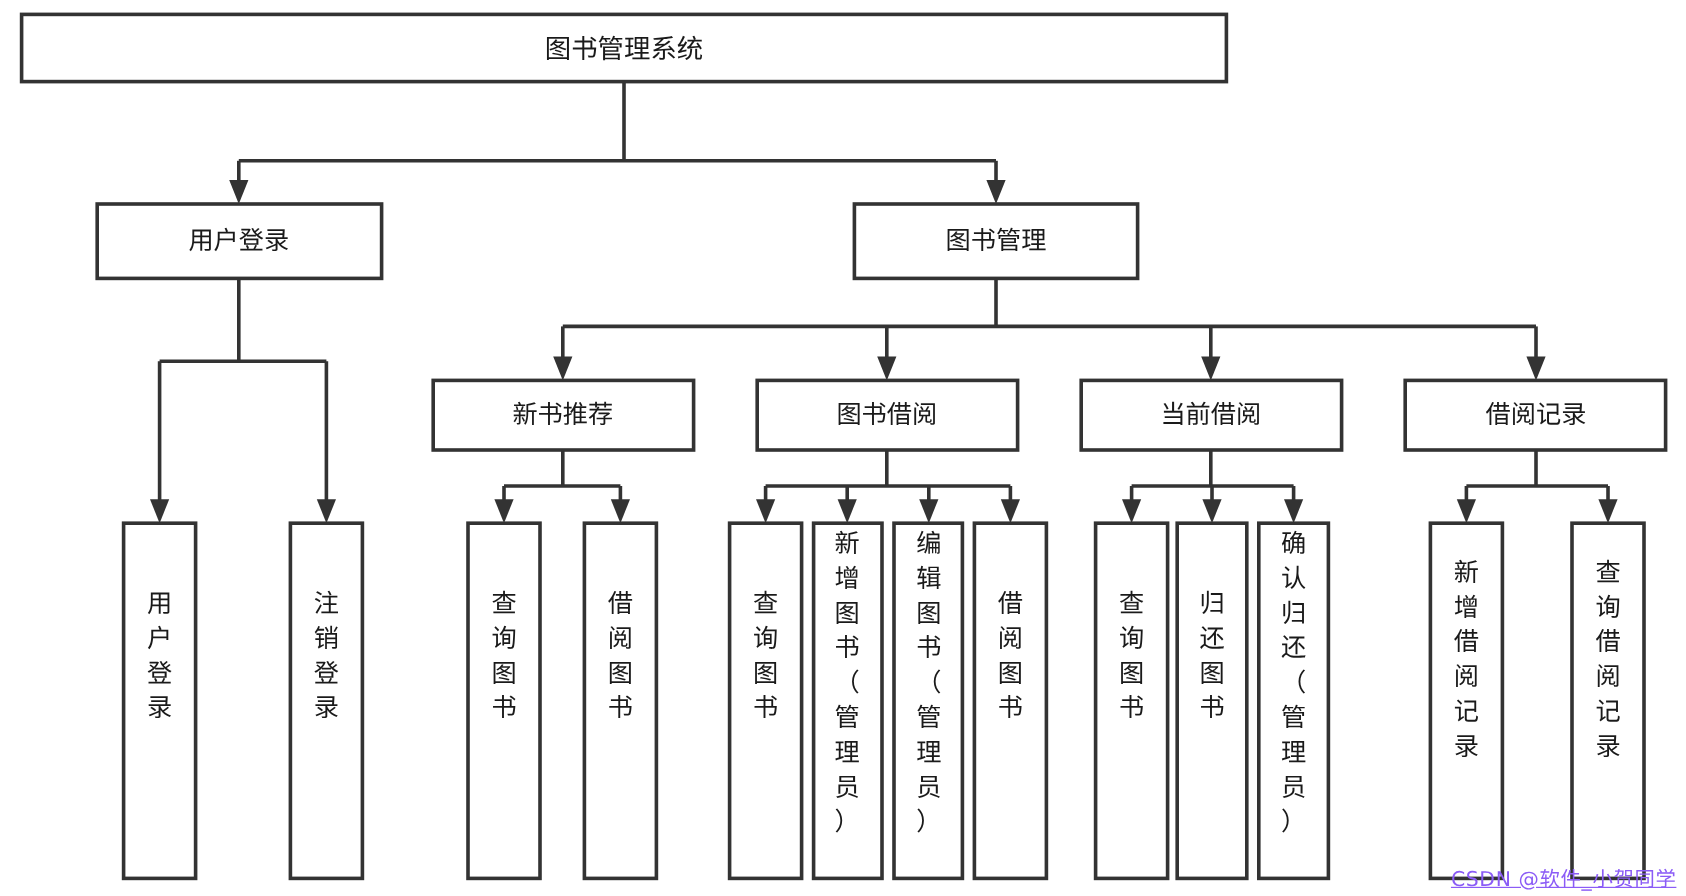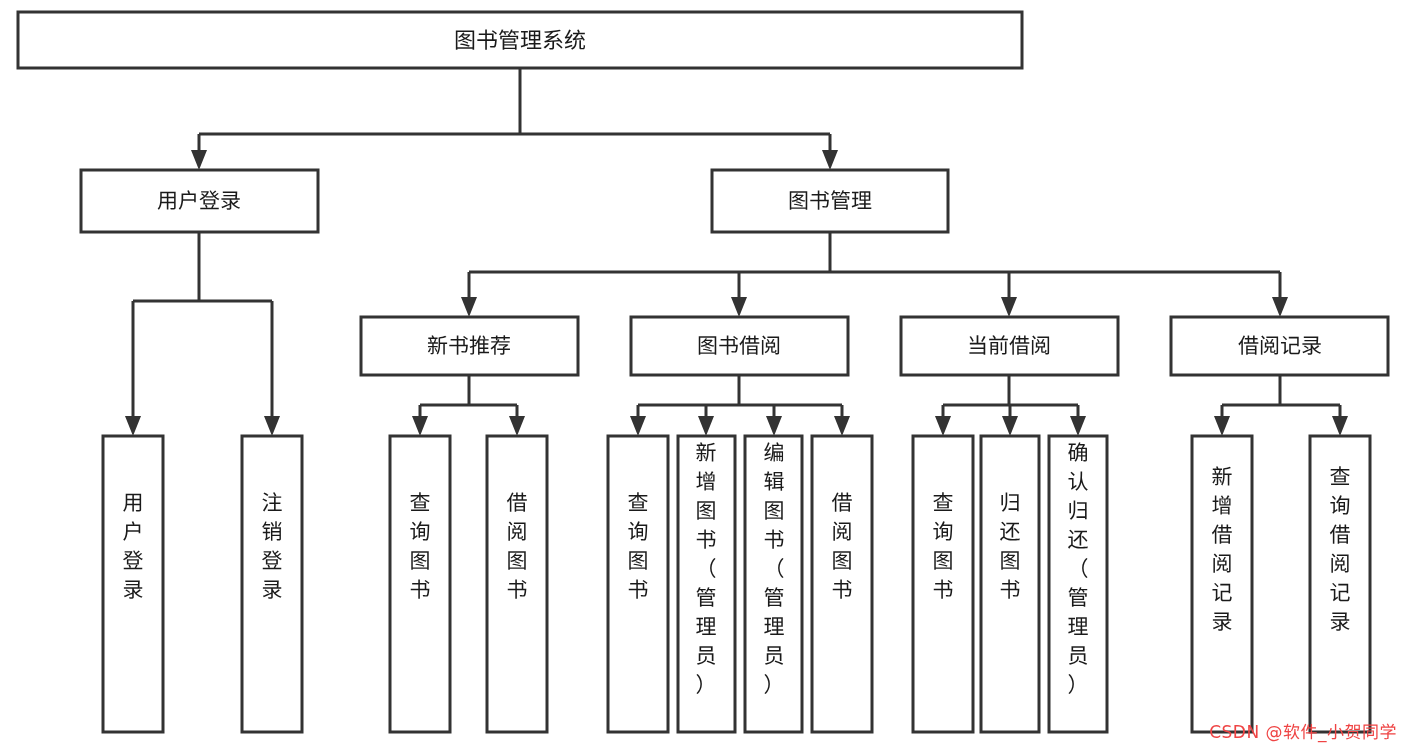--- a/index.html
+++ b/index.html
@@ -53,26 +53,27 @@
     stroke-linecap: butt;
   }
   .arrow-head {
     fill: #333333;
     stroke: none;
   }
   .watermark {
     position: absolute;
     right: 8px;
     bottom: 4px;
-    color: #ef4444;
+    color: #8b5cf6;
     font-size: 17px;
     font-family: "DejaVu Sans", "Liberation Sans", sans-serif;
     white-space: nowrap;
     letter-spacing: 0.5px;
     user-select: none;
+    text-decoration: underline;
   }
 </style>
 </head>
 <body>
 
 <div id="diagram-root">
   <svg class="flow" viewBox="0 0 1405 747" xmlns="http://www.w3.org/2000/svg">
 
     <g>
 

